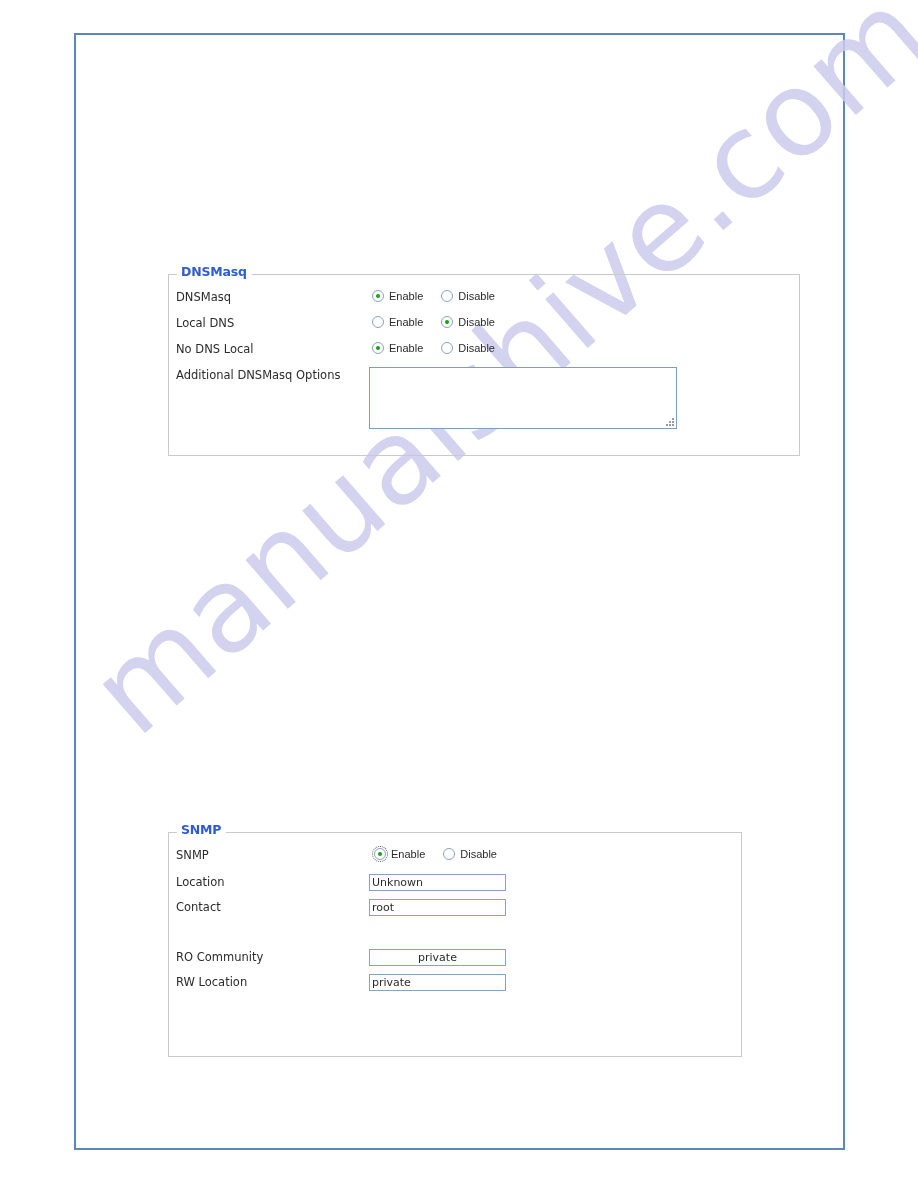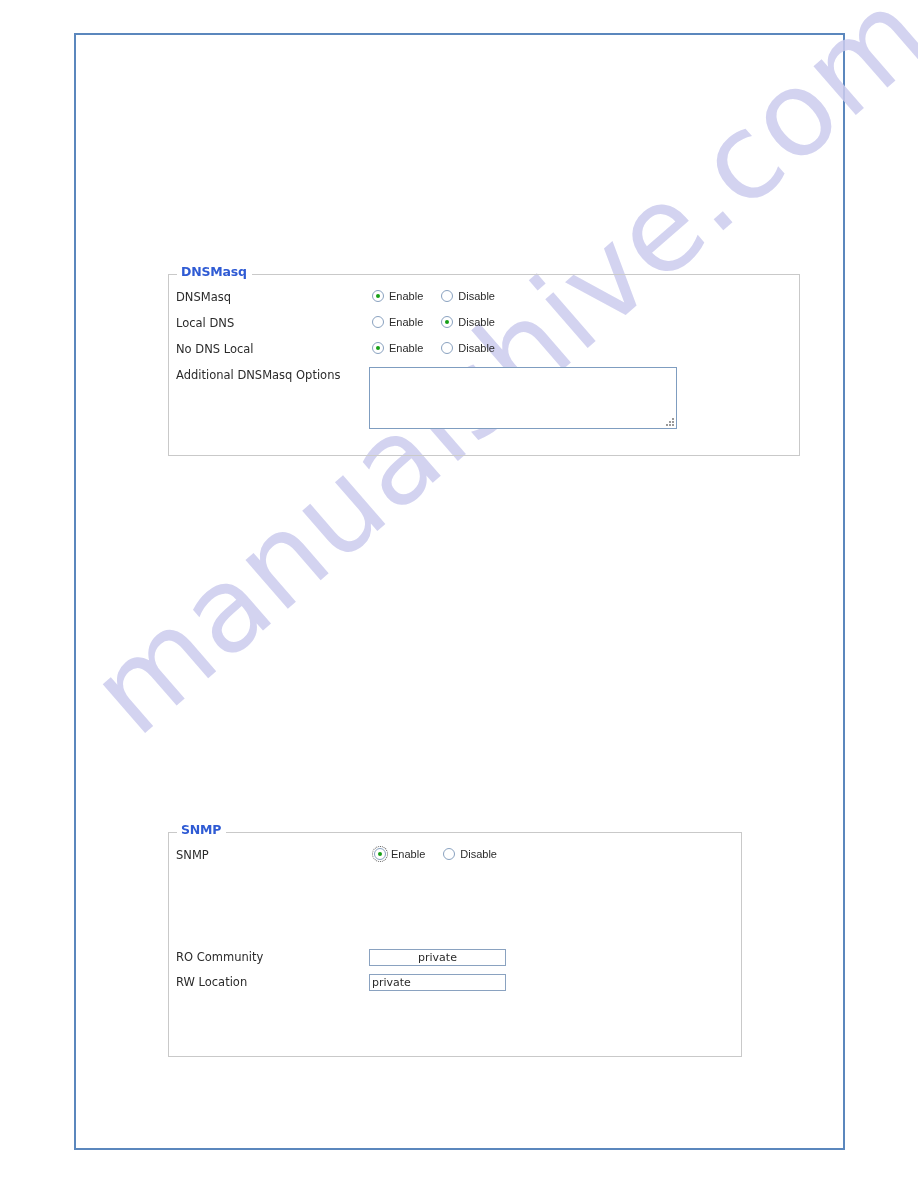--- a/index.html
+++ b/index.html
@@ -286,21 +286,33 @@
           <span class="radio-label">Enable</span>
         </label>
         <label class="radio-opt">
           <span class="radio-box"></span>
           <span class="radio-label">Disable</span>
         </label>
       </div>
     </div>
   </div>
 
-
+  <div class="row" style="top:41px;">
+    <div class="row-label">Location</div>
+    <div class="row-control" style="left:200px;">
+      <div class="text-input">Unknown</div>
+    </div>
+  </div>
+
+  <div class="row" style="top:66px;">
+    <div class="row-label">Contact</div>
+    <div class="row-control" style="left:200px;">
+      <div class="text-input">root</div>
+    </div>
+  </div>
 
 
   <div class="row" style="top:116px;text-align:center;">
     <div class="row-label">RO Community</div>
     <div class="row-control" style="left:200px;">
       <div class="text-input">private</div>
     </div>
   </div>
 
   <div class="row" style="top:141px;">

